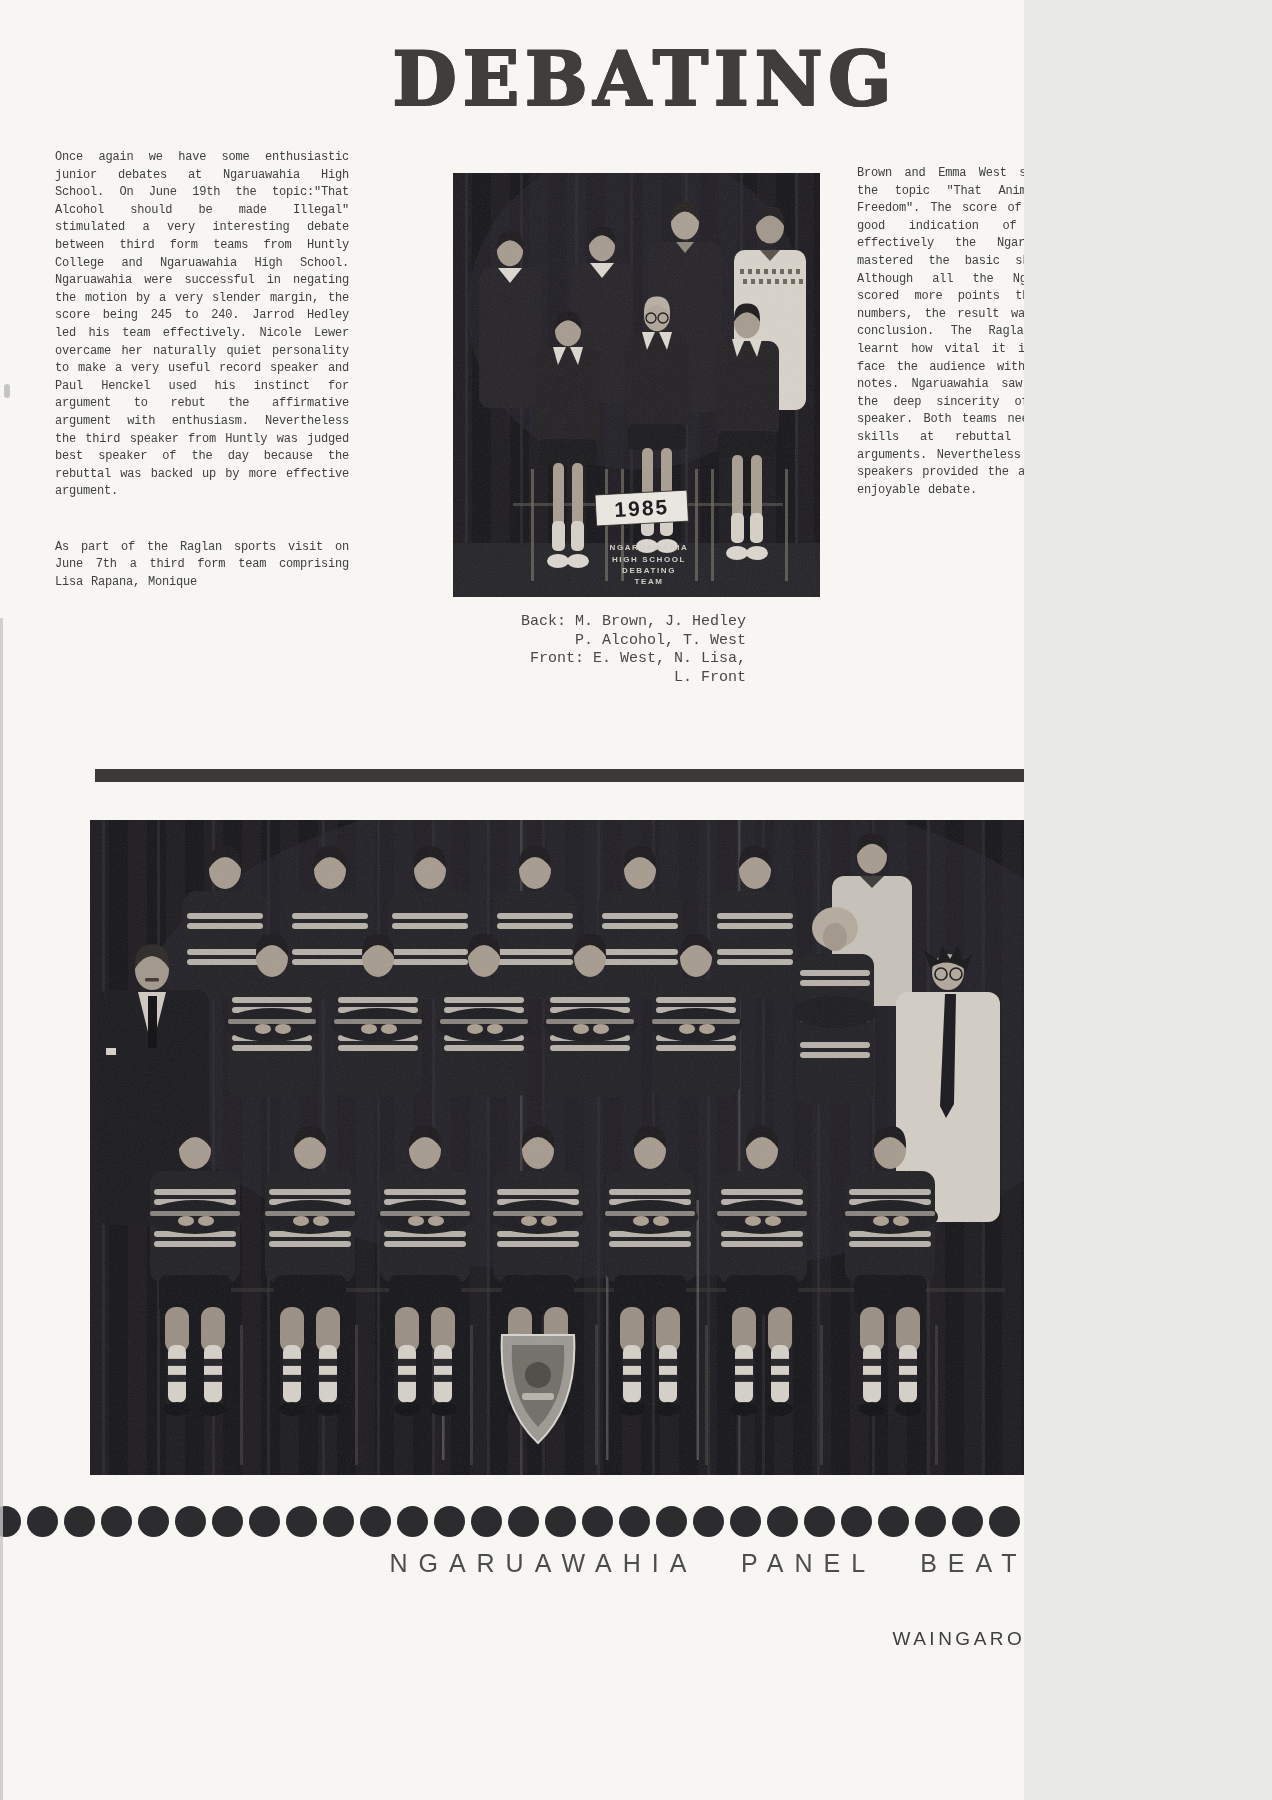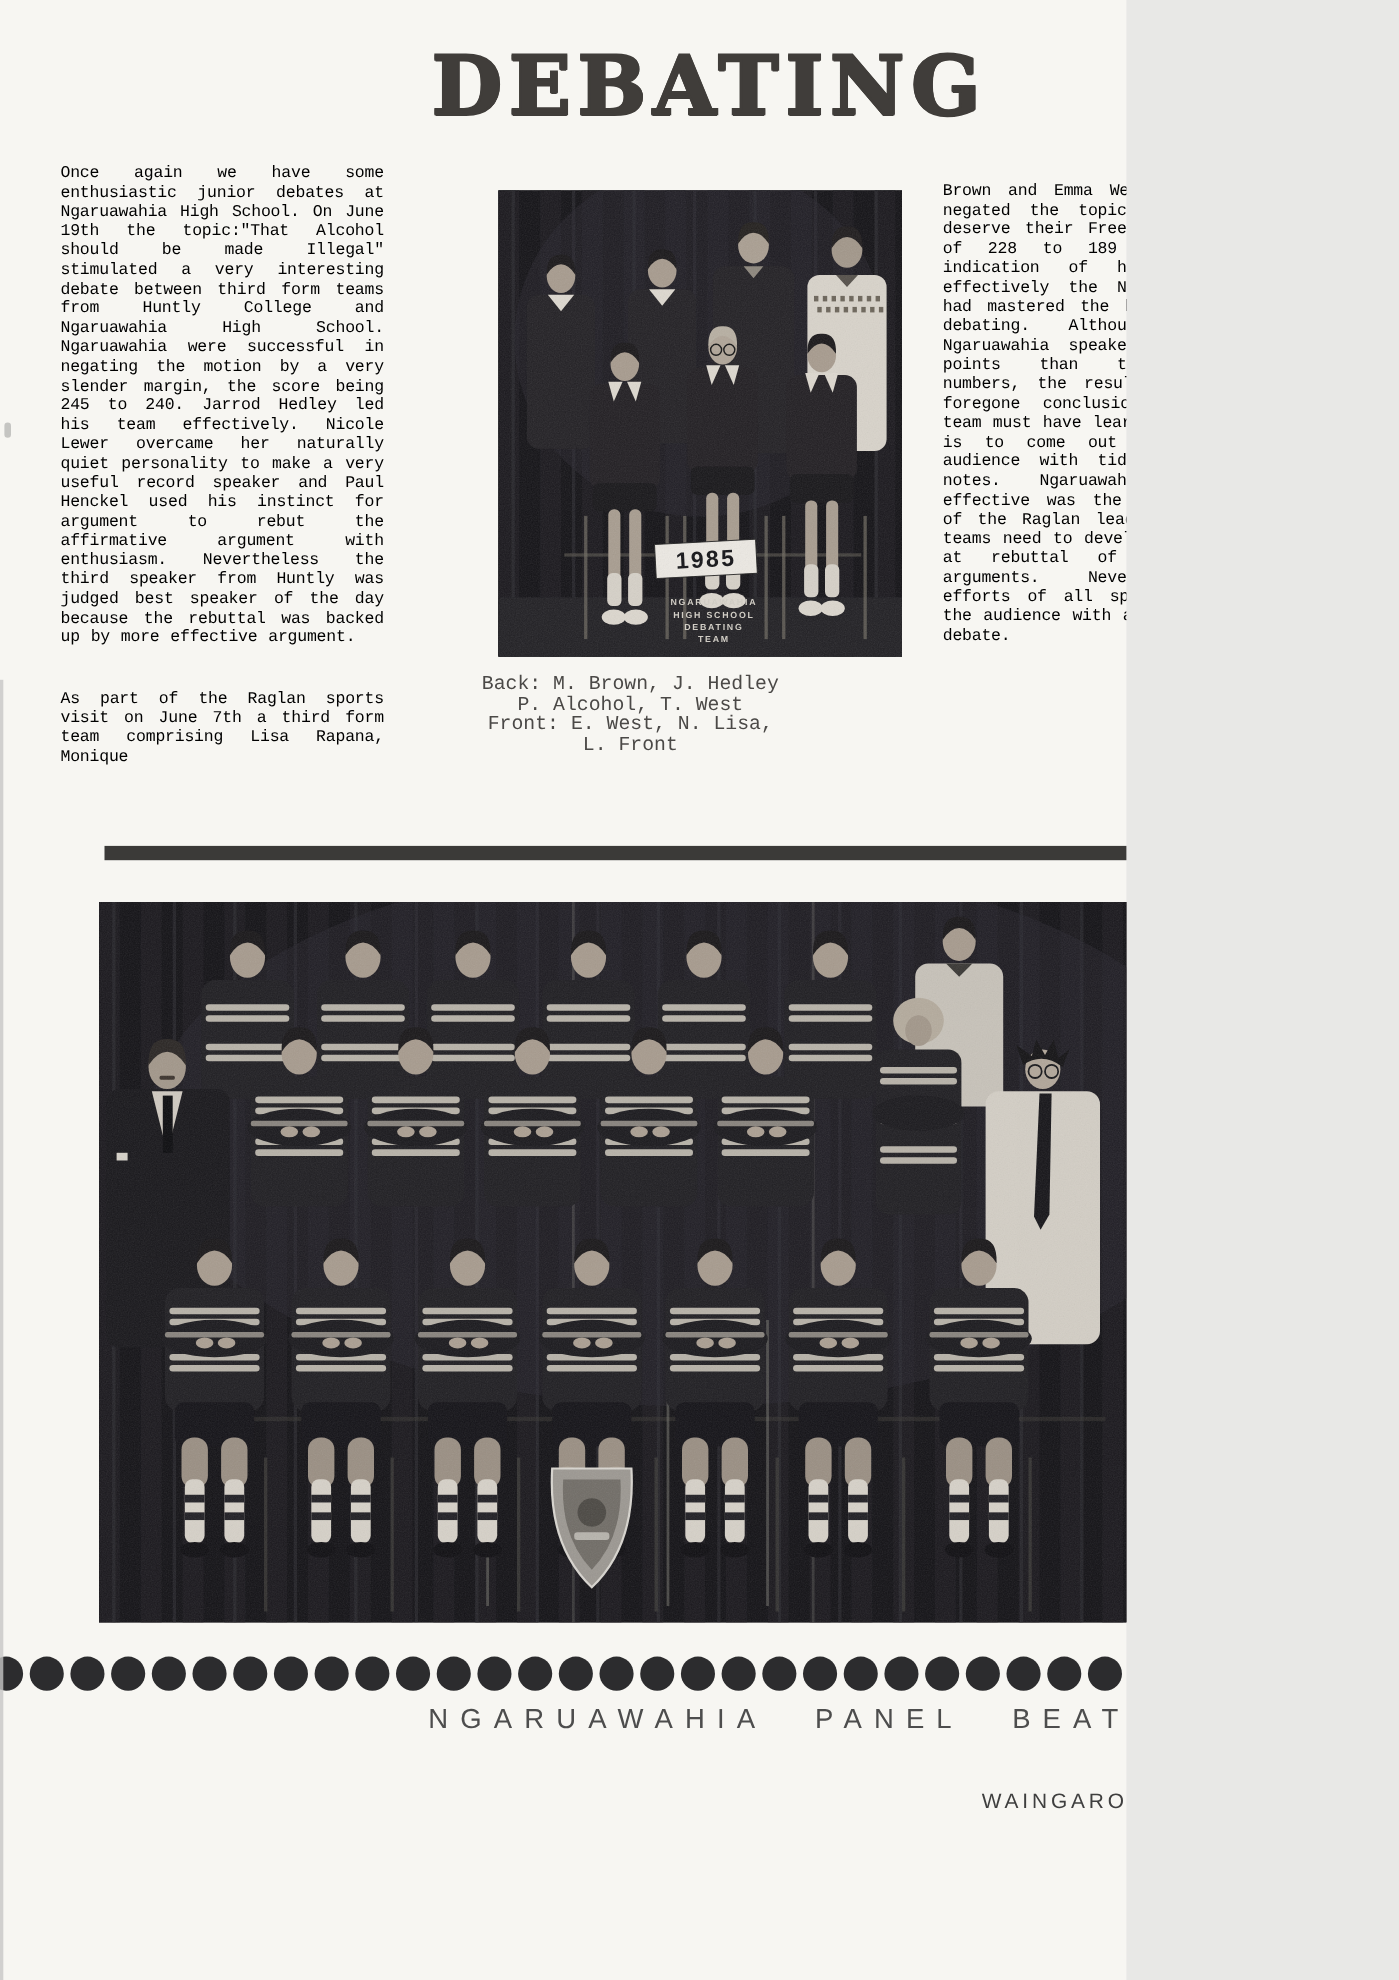--- a/index.html
+++ b/index.html
@@ -4,36 +4,36 @@
 <style>
   html,body{margin:0;padding:0;background:#e8e8e6;}
   #page{position:relative;width:1024px;height:1800px;background:#f7f6f2;overflow:hidden;
         font-family:"Liberation Mono",monospace;}
   
   #title{position:absolute;top:42px;left:0;width:1290px;text-align:center;
          font-family:"DejaVu Serif",serif;font-weight:bold;font-size:74px;line-height:1;
          color:#403d3a;letter-spacing:6px;-webkit-text-stroke:2.2px #403d3a;
          text-shadow:1px 0 0 #403d3a,-1px 0 0 #403d3a,0 1px 0 #403d3a;}
   
-  .col{position:absolute;color:#000000;font-size:15px;line-height:17.6px;
+  .col{position:absolute;color:#404040;font-size:12px;line-height:17.6px;
        text-align:justify;letter-spacing:-0.2px;word-spacing:1px;}
   .col p{margin:0;}
   .col p + p{margin-top:38px;}
   #col-left{left:55px;top:149px;width:294px;}
   #col-right{left:857px;top:165px;width:308px;}
   
   .photo{position:absolute;display:block;background:#17161a;}
   #debate-svg{left:453px;top:173px;width:367px;height:424px;}
   #team-svg{left:90px;top:820px;width:1078px;height:655px;}
   svg text{font-family:"Liberation Sans",sans-serif;}
   .board-line{fill:#d3cfc6;font-size:8px;font-weight:bold;letter-spacing:1.6px;text-anchor:middle;}
   #plaque-year{font-size:21px;font-weight:bold;fill:#141417;text-anchor:middle;letter-spacing:2px;}
   
-  #caption{position:absolute;left:400px;top:613px;width:346px;text-align:center;
-           color:#4b4947;font-size:18px;line-height:18.6px;}
+  #caption{position:absolute;left:400px;top:613px;width:346px;text-align:right;
+           color:#4b4947;font-size:15px;line-height:18.6px;}
   
   #divider{position:absolute;left:95px;top:769px;width:1082px;height:13px;background:#3b3a38;}
   
   #dots{position:absolute;left:-10px;top:1506px;width:1300px;display:flex;gap:6px;}
   .dot{flex:none;width:31px;height:31px;border-radius:50%;background:#2c2c2e;}
   
   .ad{position:absolute;left:0;width:1112px;text-align:right;font-family:"Liberation Sans",sans-serif;}
   #ad-name{top:1549px;font-size:25px;color:#4d4d4d;letter-spacing:11px;word-spacing:27px;}
   #ad-road{top:1588px;font-size:19px;color:#3f3f3f;letter-spacing:3.5px;word-spacing:9px;margin-top:40px;}
   #ad-phone-wrap{top:1608px;font-size:33px;color:#373737;}

